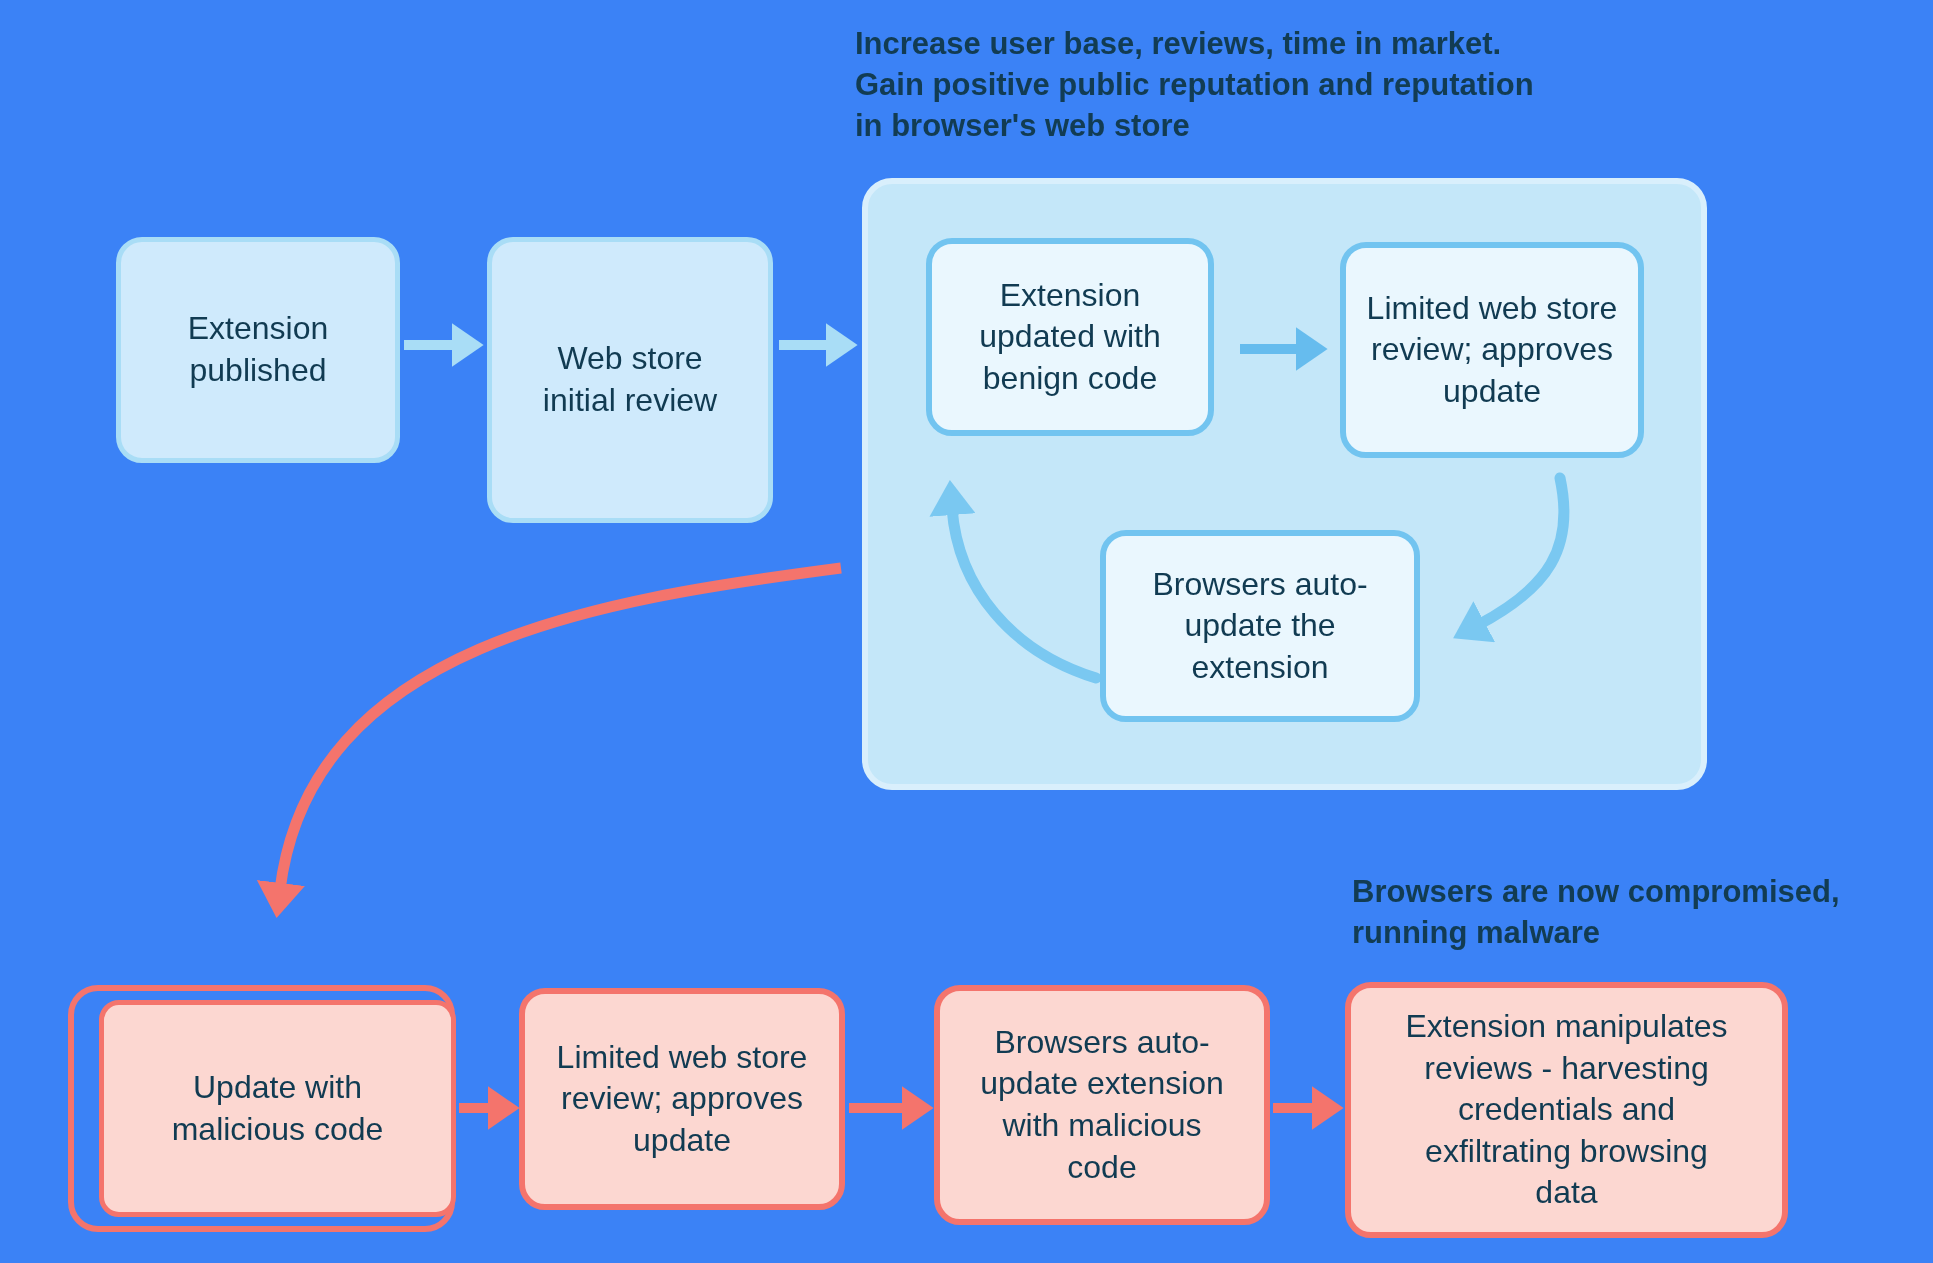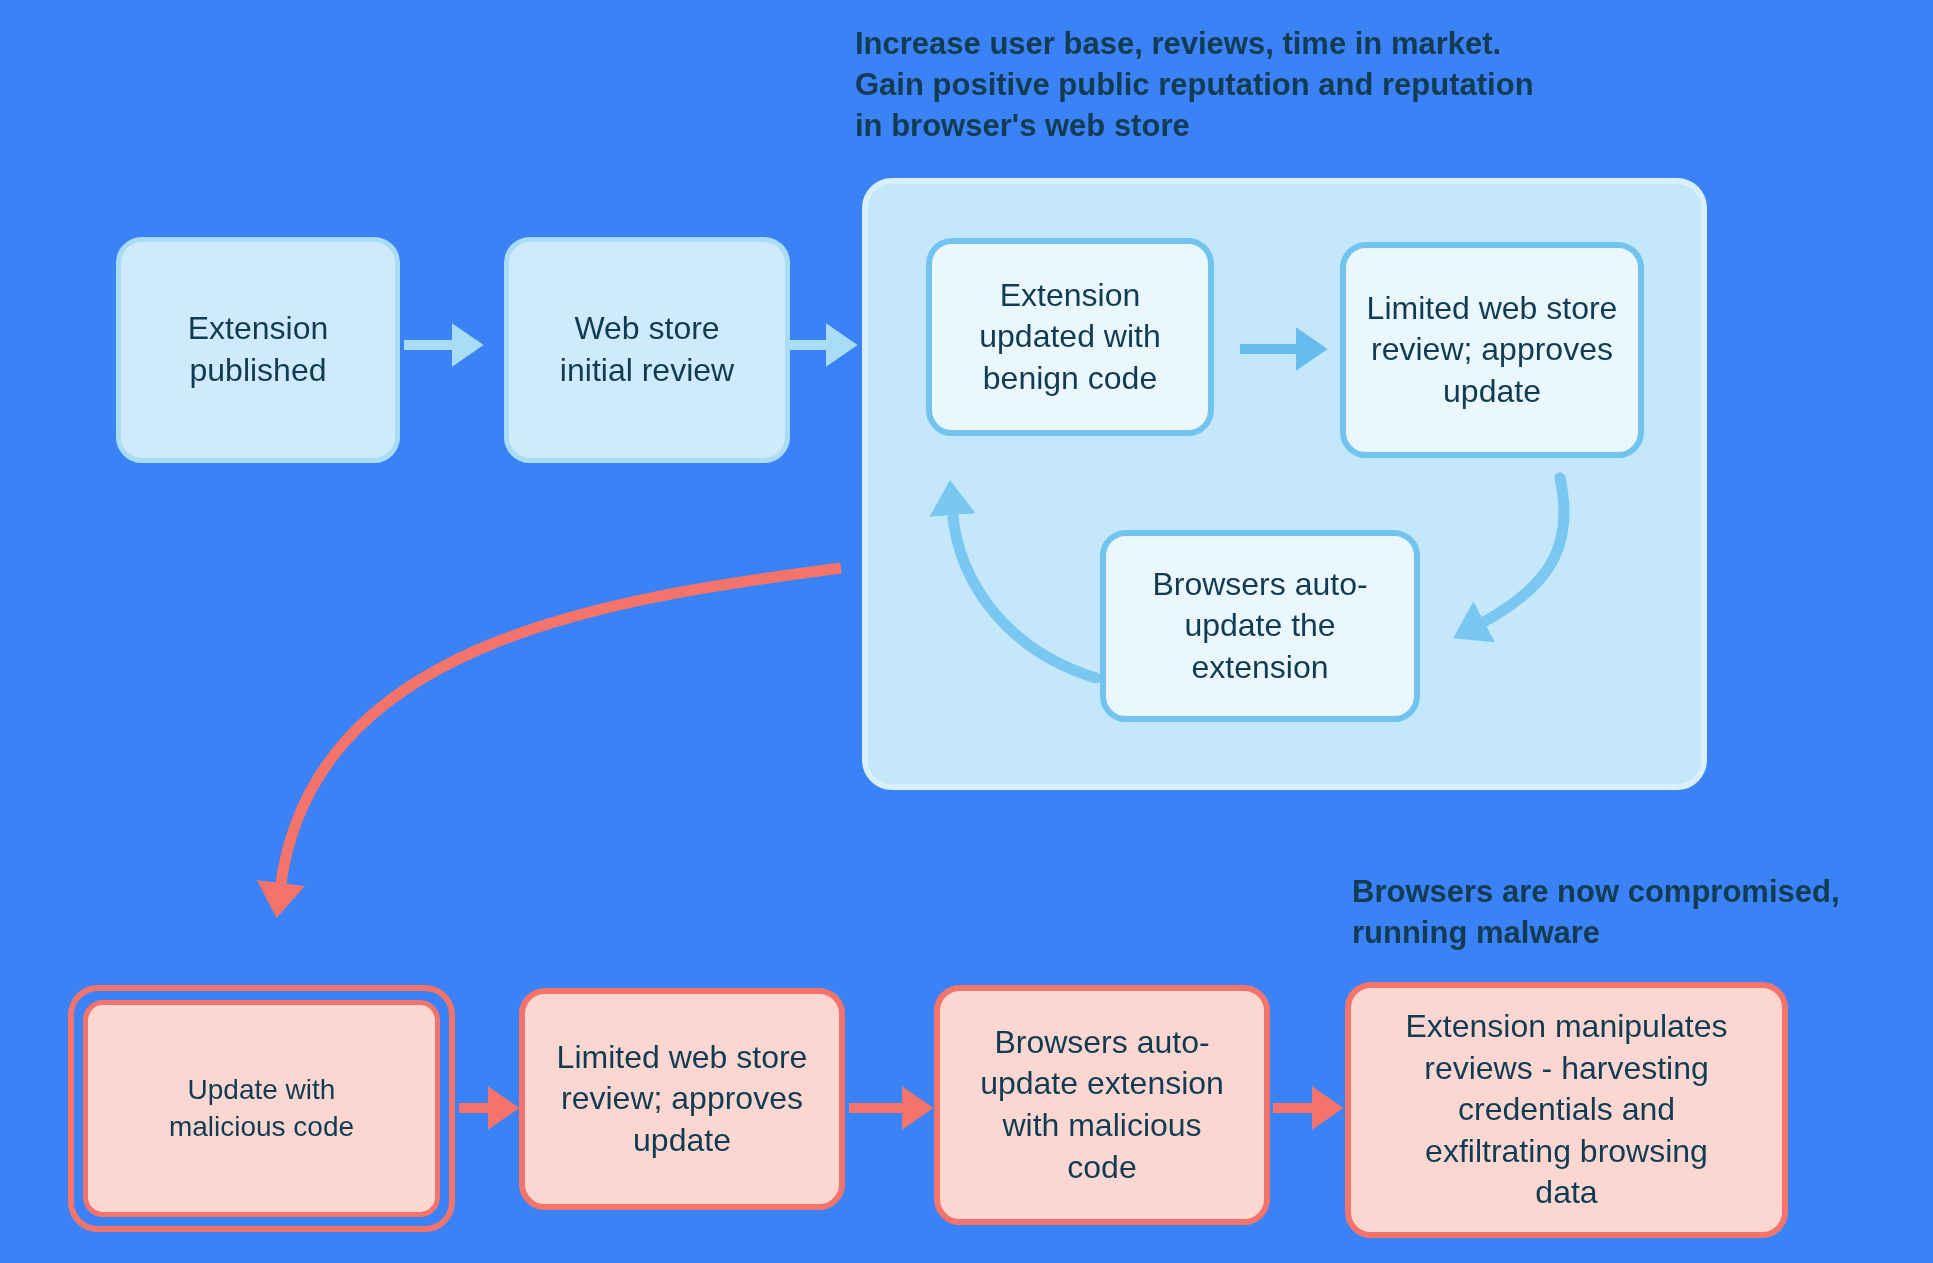--- a/index.html
+++ b/index.html
@@ -59,25 +59,26 @@
     border-radius:30px;
     background:transparent;
     padding:9px;
     z-index:3;
     box-sizing:border-box;
   }
   .double-box-inner{
     width:100%;height:100%;
     display:flex;align-items:center;justify-content:center;
     text-align:center;white-space:pre-line;
-    color:#113b52;font-size:28px;line-height:1.3;
+    color:#113b52;font-size:32px;line-height:1.3;
     background:#fcd7d1;
     border:5px solid #f4746c;
     border-radius:20px;
     box-sizing:border-box;
+    margin-left:16px;
   }
   svg.arrow-layer{
     position:absolute;left:0;top:0;
     z-index:2;
     pointer-events:none;
   }
 </style>
 </head>
 <body>
 
@@ -120,21 +121,21 @@
     <path d="M841,568 C595,600 310,645 280,890" stroke-width="11" fill="none" stroke-linecap="butt" marker-end="url(#head-red)" stroke="#f4746c"></path>
 
     <path d="M459,1108 L494,1108" stroke-width="10" fill="none" marker-end="url(#head-red)" stroke="#f4746c"></path>
     <path d="M849,1108 L908,1108" stroke-width="10" fill="none" marker-end="url(#head-red)" stroke="#f4746c"></path>
     <path d="M1273,1108 L1318,1108" stroke-width="10" fill="none" marker-end="url(#head-red)" stroke="#f4746c"></path>
   </svg>
 
   <div class="box blue-box" style="left:116px;top:237px;width:284px;height:226px;">Extension
 published</div>
 
-  <div class="box blue-box" style="left:487px;top:237px;width:286px;height:226px;margin-left:17px;">Web store
+  <div class="box blue-box" style="left:487px;top:237px;width:286px;height:286px;">Web store
 initial review</div>
 
   <div class="box inner-box" style="left:926px;top:238px;width:288px;height:198px;">Extension
 updated with
 benign code</div>
 
   <div class="box inner-box" style="left:1340px;top:242px;width:304px;height:216px;">Limited web store
 review; approves
 update</div>
 

